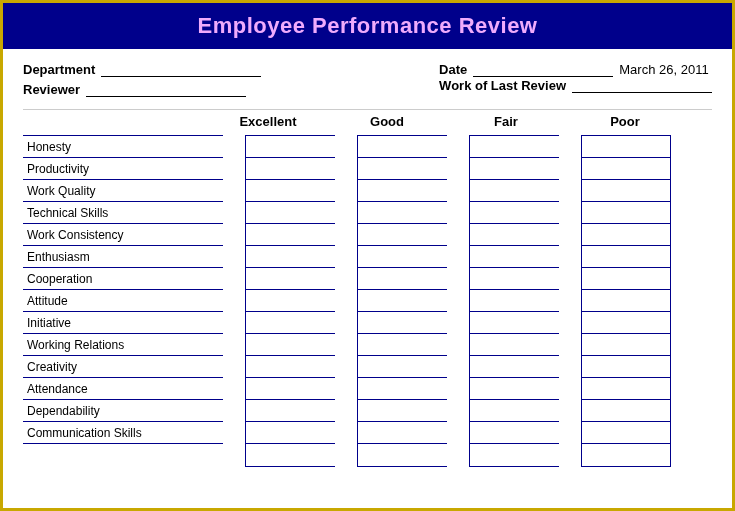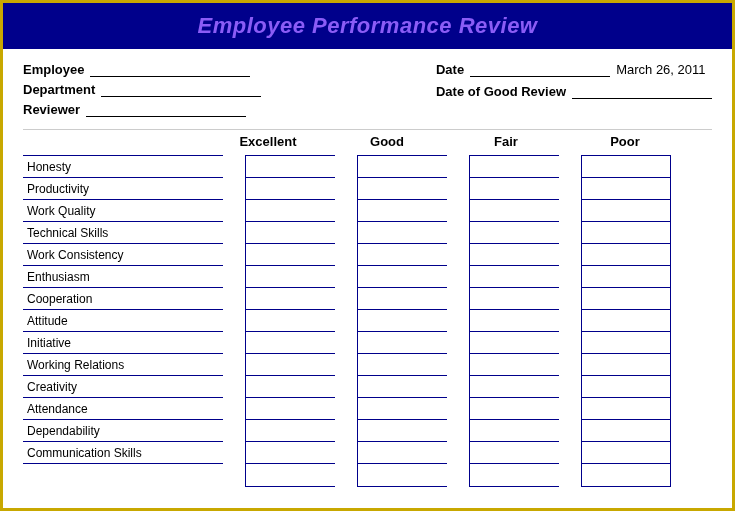--- a/index.html
+++ b/index.html
@@ -16,26 +16,25 @@
     .page-container {
       width: 735px;
       min-height: 511px;
       background: #fff;
       border: 3px solid #c8a800;
       padding: 0;
     }
 
     .title-bar {
       background: #00008b;
-      color: #8b5cf6;
+      color: #f0abfc;
       text-align: center;
       padding: 10px 16px;
       font-size: 22px;
       font-weight: bold;
-      font-style: italic;
       letter-spacing: 0.5px;
     }
 
     .form-section {
       padding: 12px 20px 8px 20px;
       display: flex;
       justify-content: space-between;
       align-items: flex-start;
     }
 
@@ -56,21 +55,20 @@
     .form-field .field-line {
       border-bottom: 1px solid #000;
       width: 160px;
       height: 16px;
       display: inline-block;
     }
 
     .form-right {
       display: flex;
       flex-direction: column;
-      gap: 6px;
       align-items: flex-start;
     }
 
     .form-right .date-row {
       display: flex;
       align-items: center;
       gap: 6px;
       font-size: 13px;
       font-weight: bold;
     }
@@ -153,41 +151,37 @@
 </head>
 <body>
 
 <div class="page-container">
 
   <div class="title-bar">Employee Performance Review</div>
 
   <div class="form-section">
     <div class="form-left">
       <div class="form-field">
-        <span>Employee</span>
-        <span class="field-line"></span>
-      </div>
-      <div class="form-field">
         <span>Department</span>
         <span class="field-line"></span>
       </div>
       <div class="form-field">
         <span>Reviewer</span>
         <span class="field-line"></span>
       </div>
     </div>
 
     <div class="form-right">
       <div class="date-row">
         <span>Date</span>
         <span class="date-line"></span>
         <span class="date-value">March 26, 2011</span>
       </div>
       <div class="date-row">
-        <span>Date of Good Review</span>
+        <span>Work of Last Review</span>
         <span class="date-line"></span>
       </div>
     </div>
   </div>
 
   <hr class="divider">
 
   <div class="rating-section">
 
     <div class="rating-header">

